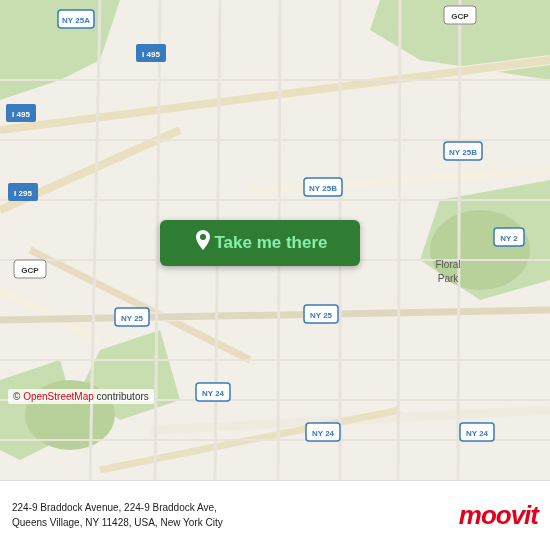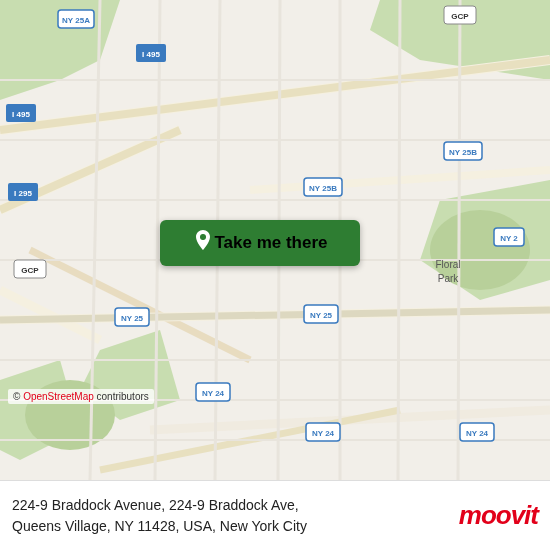--- a/index.html
+++ b/index.html
@@ -67,21 +67,21 @@
       border-radius: 6px;
       display: flex;
       align-items: center;
       justify-content: center;
       cursor: pointer;
       z-index: 10;
       box-shadow: 0 2px 6px rgba(0,0,0,0.3);
     }
 
     #take-me-there-btn span {
-      color: #000000;
+      color: #86efac;
       font-size: 17px;
       font-weight: 600;
     }
 
     
     #osm-attribution {
       position: absolute;
       bottom: 76px;
       left: 8px;
       background: rgba(255,255,255,0.8);
@@ -207,19 +207,19 @@
     <span>Take me there</span>
   </div>
 
   <div id="osm-attribution">
     <span>© </span><span style="color:#e2001a;">OpenStreetMap</span><span> contributors</span>
   </div>
 </div>
 
 <div id="info-bar">
   <div id="address-block">
-    <span id="address-text" style="font-size:14px; color:#222; line-height:1.45; white-space:pre-line;">224-9 Braddock Avenue, 224-9 Braddock Ave,
+    <span id="address-text" style="font-size:10px; color:#222; line-height:1.45; white-space:pre-line;">224-9 Braddock Avenue, 224-9 Braddock Ave,
 Queens Village, NY 11428, USA, New York City</span>
   </div>
   <div id="moovit-logo">
     <span class="moovit-m" style="font-size:26px; font-weight:900; color:#e2001a; font-style:italic; letter-spacing:-1px;">moovit</span>
   </div>
 </div>
 
 </body></html>

